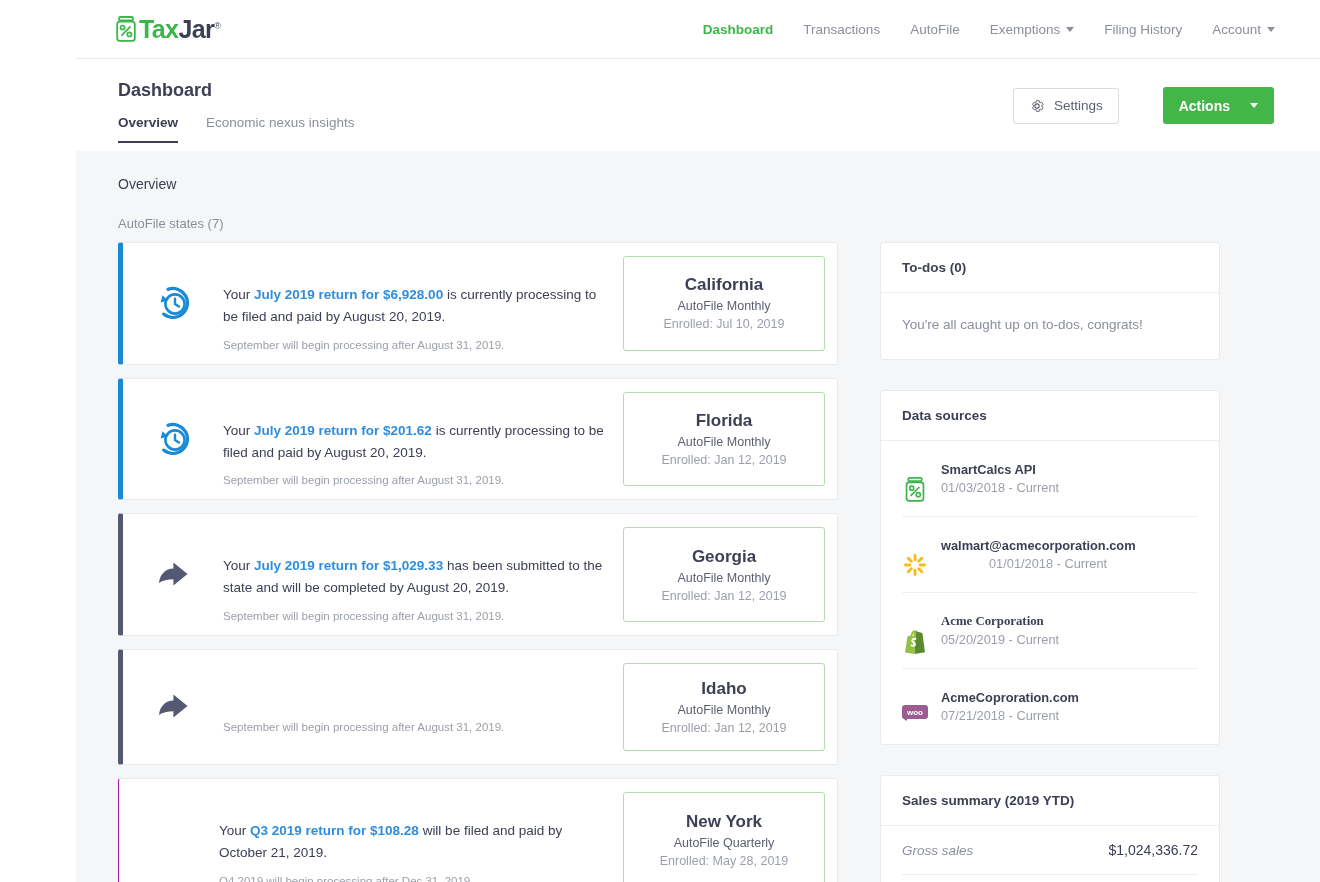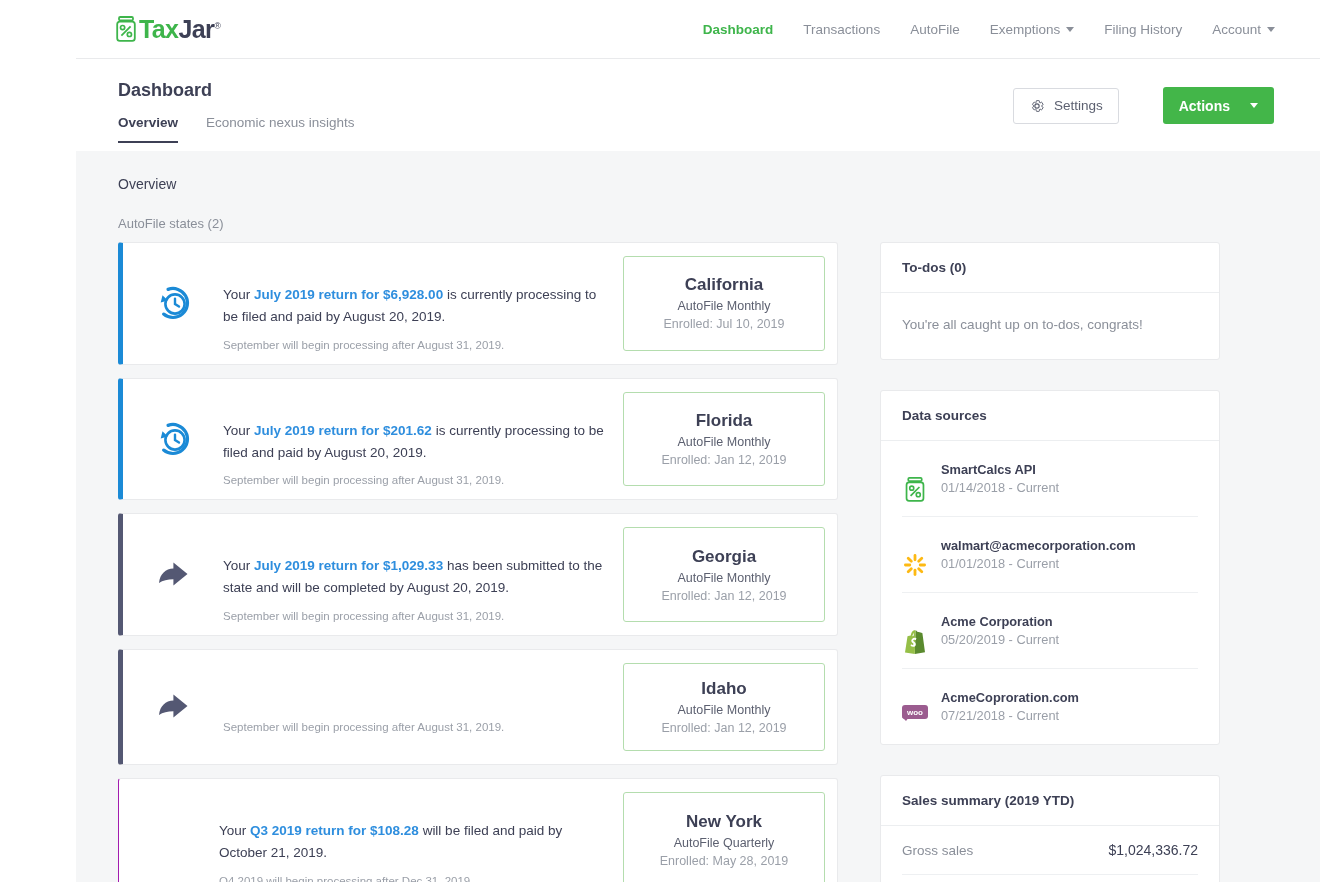--- a/index.html
+++ b/index.html
@@ -108,21 +108,21 @@
 
   .ds-list { padding: 0 21px; }
   .ds-row { display: flex; align-items: center; gap: 13px; padding: 13px 0; border-bottom: 1px solid #eef0f2; }
   .ds-row:last-child { border-bottom: none; }
   .ds-icon { width: 26px; height: 26px; flex: 0 0 26px; display: flex; justify-content: center; margin-top: 23px; }
   .ds-name { font-size: 12.8px; color: #3d4055; font-weight: bold; line-height: 1.35; }
   .ds-date { font-size: 12.8px; color: #9a9fa8; line-height: 1.35; }
 
   .ss-list { padding: 0 21px; }
   .ss-row { display: flex; align-items: center; justify-content: space-between; padding: 16px 0; border-bottom: 1px solid #eef0f2; }
-  .ss-label { font-size: 13.5px; color: #8a8f99; }
+  .ss-label { font-size: 13.5px; color: #8a8f99; font-style: italic; }
   .ss-value { font-size: 14px; color: #3d4055; font-weight: normal; }
 </style>
 </head>
 <body>
 
 <div class="app">
 
   <div class="topnav">
     <div class="brand">
       <svg class="brand-jar" viewBox="0 0 22 26">
@@ -179,21 +179,21 @@
       </button>
       <button class="btn-actions">
         <span>Actions</span>
         <span class="caret caret-w"></span>
       </button>
     </div>
   </div>
 
   <div class="body-wrap">
     <div class="section-title">Overview</div>
-    <div class="section-sub">AutoFile states (2)</div>
+    <div class="section-sub">AutoFile states (7)</div>
 
     <div class="columns">
 
       <div class="col-left">
 
         <div class="state-card accent-blue">
           <div class="card-icon">
             <svg width="44" height="44" viewBox="0 0 44 44">
               <path d="M22 7.5a14.5 14.5 0 11-12.6 21.7" fill="none" stroke="#1b8ad6" stroke-width="3.2" stroke-linecap="round" transform="rotate(-20 22 22)"></path>
               <path d="M11.5 14.2l-1.8 7.2 7.2-1.8z" fill="#1b8ad6"></path>
@@ -304,55 +304,55 @@
                 <svg width="22" height="25" viewBox="0 0 22 26">
                   <rect x="4" y="1" width="14" height="3.4" rx="1.2" fill="none" stroke="#3eb54b" stroke-width="1.8"></rect>
                   <rect x="2.2" y="5.6" width="17.6" height="19.2" rx="2.6" fill="none" stroke="#3eb54b" stroke-width="1.8"></rect>
                   <line x1="6.4" y1="19.6" x2="15.6" y2="10.4" stroke="#3eb54b" stroke-width="1.8"></line>
                   <circle cx="7.6" cy="11.6" r="2.1" fill="none" stroke="#3eb54b" stroke-width="1.7"></circle>
                   <circle cx="14.4" cy="18.4" r="2.1" fill="none" stroke="#3eb54b" stroke-width="1.7"></circle>
                 </svg>
               </span>
               <span>
                 <span class="ds-name" style="display: block;">SmartCalcs API</span>
-                <span class="ds-date" style="display: block;">01/14/2018 - Current</span>
+                <span class="ds-date" style="display: block;">01/03/2018 - Current</span>
               </span>
             </div>
 
             <div class="ds-row">
               <span class="ds-icon">
                 <svg width="24" height="24" viewBox="0 0 24 24">
                   <g fill="#fdb913">
                     <rect x="10.6" y="1" width="2.8" height="7.2" rx="1.4"></rect>
                     <rect x="10.6" y="15.8" width="2.8" height="7.2" rx="1.4"></rect>
                     <rect x="1" y="10.6" width="7.2" height="2.8" rx="1.4"></rect>
                     <rect x="15.8" y="10.6" width="7.2" height="2.8" rx="1.4"></rect>
                     <rect x="10.6" y="1" width="2.8" height="7.2" rx="1.4" transform="rotate(45 12 12)"></rect>
                     <rect x="10.6" y="15.8" width="2.8" height="7.2" rx="1.4" transform="rotate(45 12 12)"></rect>
                     <rect x="1" y="10.6" width="7.2" height="2.8" rx="1.4" transform="rotate(45 12 12)"></rect>
                     <rect x="15.8" y="10.6" width="7.2" height="2.8" rx="1.4" transform="rotate(45 12 12)"></rect>
                   </g>
                 </svg>
               </span>
               <span>
                 <span class="ds-name" style="display: block;">walmart@acmecorporation.com</span>
-                <span class="ds-date" style="display: block;">01/01/2018 - Current</span>
+                <span class="ds-date" style="display: block; margin-left: 48px;">01/01/2018 - Current</span>
               </span>
             </div>
 
             <div class="ds-row">
               <span class="ds-icon">
                 <svg width="22" height="25" viewBox="0 0 22 25">
                   <path d="M15.8 3.3c-.2-.1-2.1-.2-2.1-.2s-1.4-1.4-1.6-1.5c-.2-.2-.5-.1-.6-.1L10.8 25 21 23.2 18.4 4.3c0-.2-.2-.3-.3-.3z" fill="#5a8a2e"></path>
                   <path d="M11.5 1.5c-.5-.4-1.3-.3-1.9 0C8 2.3 7 4.6 6.7 6.4L4.3 7.1c-.7.2-.8.3-.9 1L1 23.5 10.8 25 11.5 1.5zM9.6 6.9l-1.3.4c.3-1.4 1-2.8 1.9-3.6-.3.8-.5 1.9-.6 3.2z" fill="#95bf47"></path>
                   <path d="M12.4 9.1l-.5 1.9s-.7-.3-1.5-.3c-1.2.1-1.2.8-1.2 1 .1.9 2.5 1.1 2.6 3.2.1 1.7-.9 2.8-2.4 2.9-1.8.1-2.8-1-2.8-1l.4-1.6s1 .8 1.8.7c.5 0 .7-.5.7-.8-.1-1.2-2.1-1.1-2.2-3-.1-1.6 1-3.3 3.4-3.4 1-.1 1.7.4 1.7.4z" fill="#fff"></path>
                 </svg>
               </span>
               <span>
-                <span class="ds-name" style="display: block;">Acme Corporation</span>
+                <span class="ds-name" style="display: block; font-family: Liberation Serif, serif;">Acme Corporation</span>
                 <span class="ds-date" style="display: block;">05/20/2019 - Current</span>
               </span>
             </div>
 
             <div class="ds-row">
               <span class="ds-icon">
                 <svg width="26" height="16" viewBox="0 0 26 16">
                   <rect x="0" y="0" width="26" height="14" rx="3" fill="#9b5c8f"></rect>
                   <path d="M0 12h7l-3 4z" fill="#9b5c8f"></path>
                   <text x="13" y="10" font-family="'Liberation Sans',sans-serif" font-size="8" font-weight="bold" fill="#ffffff" text-anchor="middle">woo</text>

